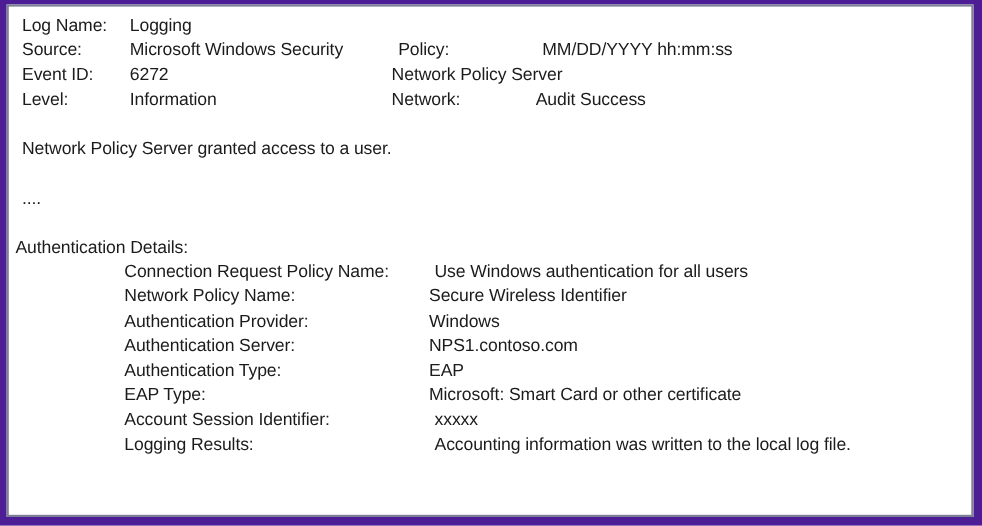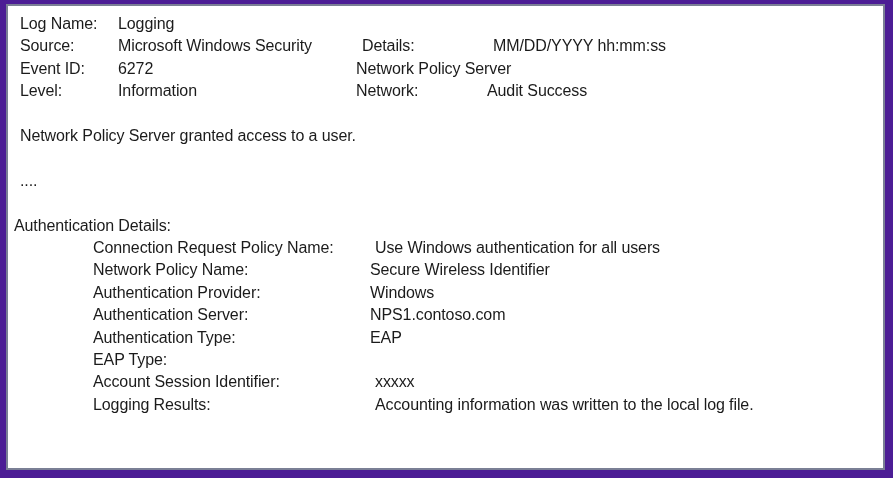--- a/index.html
+++ b/index.html
@@ -39,42 +39,42 @@
     grid-template-columns: 98px 238px 131px auto;
   }
   .blank { height: 22.4px; }
   .text-line { }
   .outdent { margin-left: -6px; }
   .pad-xs { padding-left: 6px; }
   .pad-s  { padding-left: 5px; }
   .details .drow {
     display: grid;
     grid-template-columns: 277px auto;
-    margin-left: 73px;
+    margin-left: 93px;
   }
   span { display: block; }
 </style>
 </head>
 <body>
 
 <div class="page">
   <div class="frame">
     <div class="content">
 
       <div class="hdr">
         <div class="hrow">
           <span>Log Name:</span>
           <span>Logging</span>
           <span></span>
           <span></span>
         </div>
         <div class="hrow">
           <span>Source:</span>
           <span>Microsoft Windows Security</span>
-          <span class="pad-xs">Details:</span>
+          <span class="pad-xs">Policy:</span>
           <span class="pad-xs">MM/DD/YYYY hh:mm:ss</span>
         </div>
         <div class="hrow">
           <span>Event ID:</span>
           <span>6272</span>
           <span>Network Policy Server</span>
         </div>
         <div class="hrow">
           <span>Level:</span>
           <span>Information</span>
@@ -106,20 +106,21 @@
         <div class="drow">
           <span>Authentication Server:</span>
           <span>NPS1.contoso.com</span>
         </div>
         <div class="drow">
           <span>Authentication Type:</span>
           <span>EAP</span>
         </div>
         <div class="drow">
           <span>EAP Type:</span>
+          <span>Microsoft: Smart Card or other certificate</span>
         </div>
         <div class="drow">
           <span>Account Session Identifier:</span>
           <span class="pad-s">xxxxx</span>
         </div>
         <div class="drow">
           <span>Logging Results:</span>
           <span class="pad-s">Accounting information was written to the local log file.</span>
         </div>
       </div>

